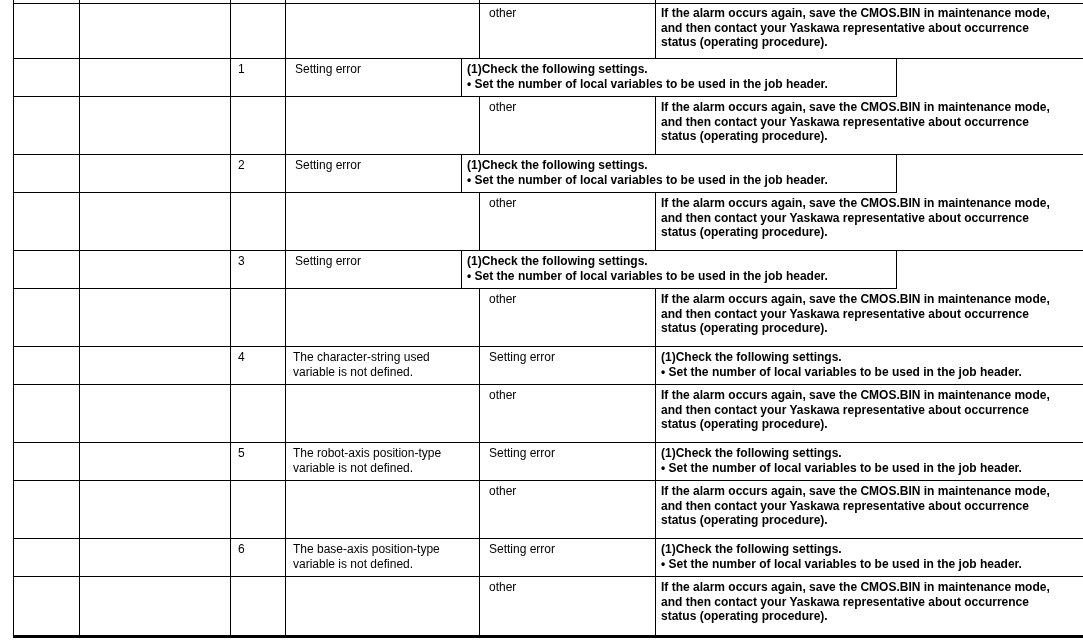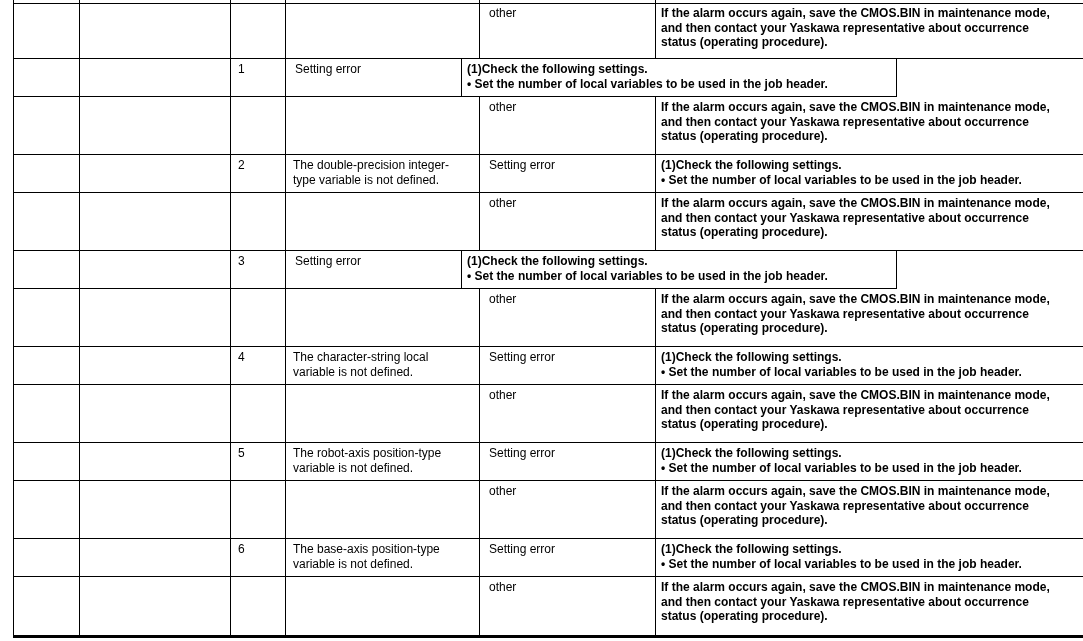--- a/index.html
+++ b/index.html
@@ -92,82 +92,78 @@
         <div class="line">and then contact your Yaskawa representative about occurrence</div>
         <div class="line">status (operating procedure).</div>
       </div>
     </div>
     <div class="row" style="height: 38px;">
       <div class="cell c-spacer-a"></div>
       <div class="cell c-spacer-b"></div>
       <div class="cell c-subcode">
         <div class="line">2</div>
       </div>
+      <div class="cell c-cause">
+        <div class="line">Setting error</div>
+      </div>
+      <div class="cell c-remedy">
+        <div class="line">(1)Check the following settings.</div>
+        <div class="line">• Set the number of local variables to be used in the job header.</div>
+      </div>
+    </div>
+    <div class="row" style="height: 58px;">
+      <div class="cell c-spacer-a"></div>
+      <div class="cell c-spacer-b"></div>
+      <div class="cell c-subcode"></div>
+      <div class="cell c-meaning"></div>
+      <div class="cell c-cause">
+        <div class="line">other</div>
+      </div>
+      <div class="cell c-remedy">
+        <div class="line">If the alarm occurs again, save the CMOS.BIN in maintenance mode,</div>
+        <div class="line">and then contact your Yaskawa representative about occurrence</div>
+        <div class="line">status (operating procedure).</div>
+      </div>
+    </div>
+    <div class="row" style="height: 38px;">
+      <div class="cell c-spacer-a"></div>
+      <div class="cell c-spacer-b"></div>
+      <div class="cell c-subcode">
+        <div class="line">3</div>
+      </div>
+      <div class="cell c-cause">
+        <div class="line">Setting error</div>
+      </div>
+      <div class="cell c-remedy">
+        <div class="line">(1)Check the following settings.</div>
+        <div class="line">• Set the number of local variables to be used in the job header.</div>
+      </div>
+    </div>
+    <div class="row" style="height: 58px;">
+      <div class="cell c-spacer-a"></div>
+      <div class="cell c-spacer-b"></div>
+      <div class="cell c-subcode"></div>
+      <div class="cell c-meaning"></div>
+      <div class="cell c-cause">
+        <div class="line">other</div>
+      </div>
+      <div class="cell c-remedy">
+        <div class="line">If the alarm occurs again, save the CMOS.BIN in maintenance mode,</div>
+        <div class="line">and then contact your Yaskawa representative about occurrence</div>
+        <div class="line">status (operating procedure).</div>
+      </div>
+    </div>
+    <div class="row" style="height: 38px;">
+      <div class="cell c-spacer-a"></div>
+      <div class="cell c-spacer-b"></div>
+      <div class="cell c-subcode">
+        <div class="line">4</div>
+      </div>
       <div class="cell c-meaning">
-        <div class="line">The double-precision integer-</div>
-        <div class="line">type variable is not defined.</div>
-      </div>
-      <div class="cell c-cause">
-        <div class="line">Setting error</div>
-      </div>
-      <div class="cell c-remedy">
-        <div class="line">(1)Check the following settings.</div>
-        <div class="line">• Set the number of local variables to be used in the job header.</div>
-      </div>
-    </div>
-    <div class="row" style="height: 58px;">
-      <div class="cell c-spacer-a"></div>
-      <div class="cell c-spacer-b"></div>
-      <div class="cell c-subcode"></div>
-      <div class="cell c-meaning"></div>
-      <div class="cell c-cause">
-        <div class="line">other</div>
-      </div>
-      <div class="cell c-remedy">
-        <div class="line">If the alarm occurs again, save the CMOS.BIN in maintenance mode,</div>
-        <div class="line">and then contact your Yaskawa representative about occurrence</div>
-        <div class="line">status (operating procedure).</div>
-      </div>
-    </div>
-    <div class="row" style="height: 38px;">
-      <div class="cell c-spacer-a"></div>
-      <div class="cell c-spacer-b"></div>
-      <div class="cell c-subcode">
-        <div class="line">3</div>
-      </div>
-      <div class="cell c-cause">
-        <div class="line">Setting error</div>
-      </div>
-      <div class="cell c-remedy">
-        <div class="line">(1)Check the following settings.</div>
-        <div class="line">• Set the number of local variables to be used in the job header.</div>
-      </div>
-    </div>
-    <div class="row" style="height: 58px;">
-      <div class="cell c-spacer-a"></div>
-      <div class="cell c-spacer-b"></div>
-      <div class="cell c-subcode"></div>
-      <div class="cell c-meaning"></div>
-      <div class="cell c-cause">
-        <div class="line">other</div>
-      </div>
-      <div class="cell c-remedy">
-        <div class="line">If the alarm occurs again, save the CMOS.BIN in maintenance mode,</div>
-        <div class="line">and then contact your Yaskawa representative about occurrence</div>
-        <div class="line">status (operating procedure).</div>
-      </div>
-    </div>
-    <div class="row" style="height: 38px;">
-      <div class="cell c-spacer-a"></div>
-      <div class="cell c-spacer-b"></div>
-      <div class="cell c-subcode">
-        <div class="line">4</div>
-      </div>
-      <div class="cell c-meaning">
-        <div class="line">The character-string local</div>
+        <div class="line">The character-string used</div>
         <div class="line">variable is not defined.</div>
       </div>
       <div class="cell c-cause">
         <div class="line">Setting error</div>
       </div>
       <div class="cell c-remedy">
         <div class="line">(1)Check the following settings.</div>
         <div class="line">• Set the number of local variables to be used in the job header.</div>
       </div>
     </div>

